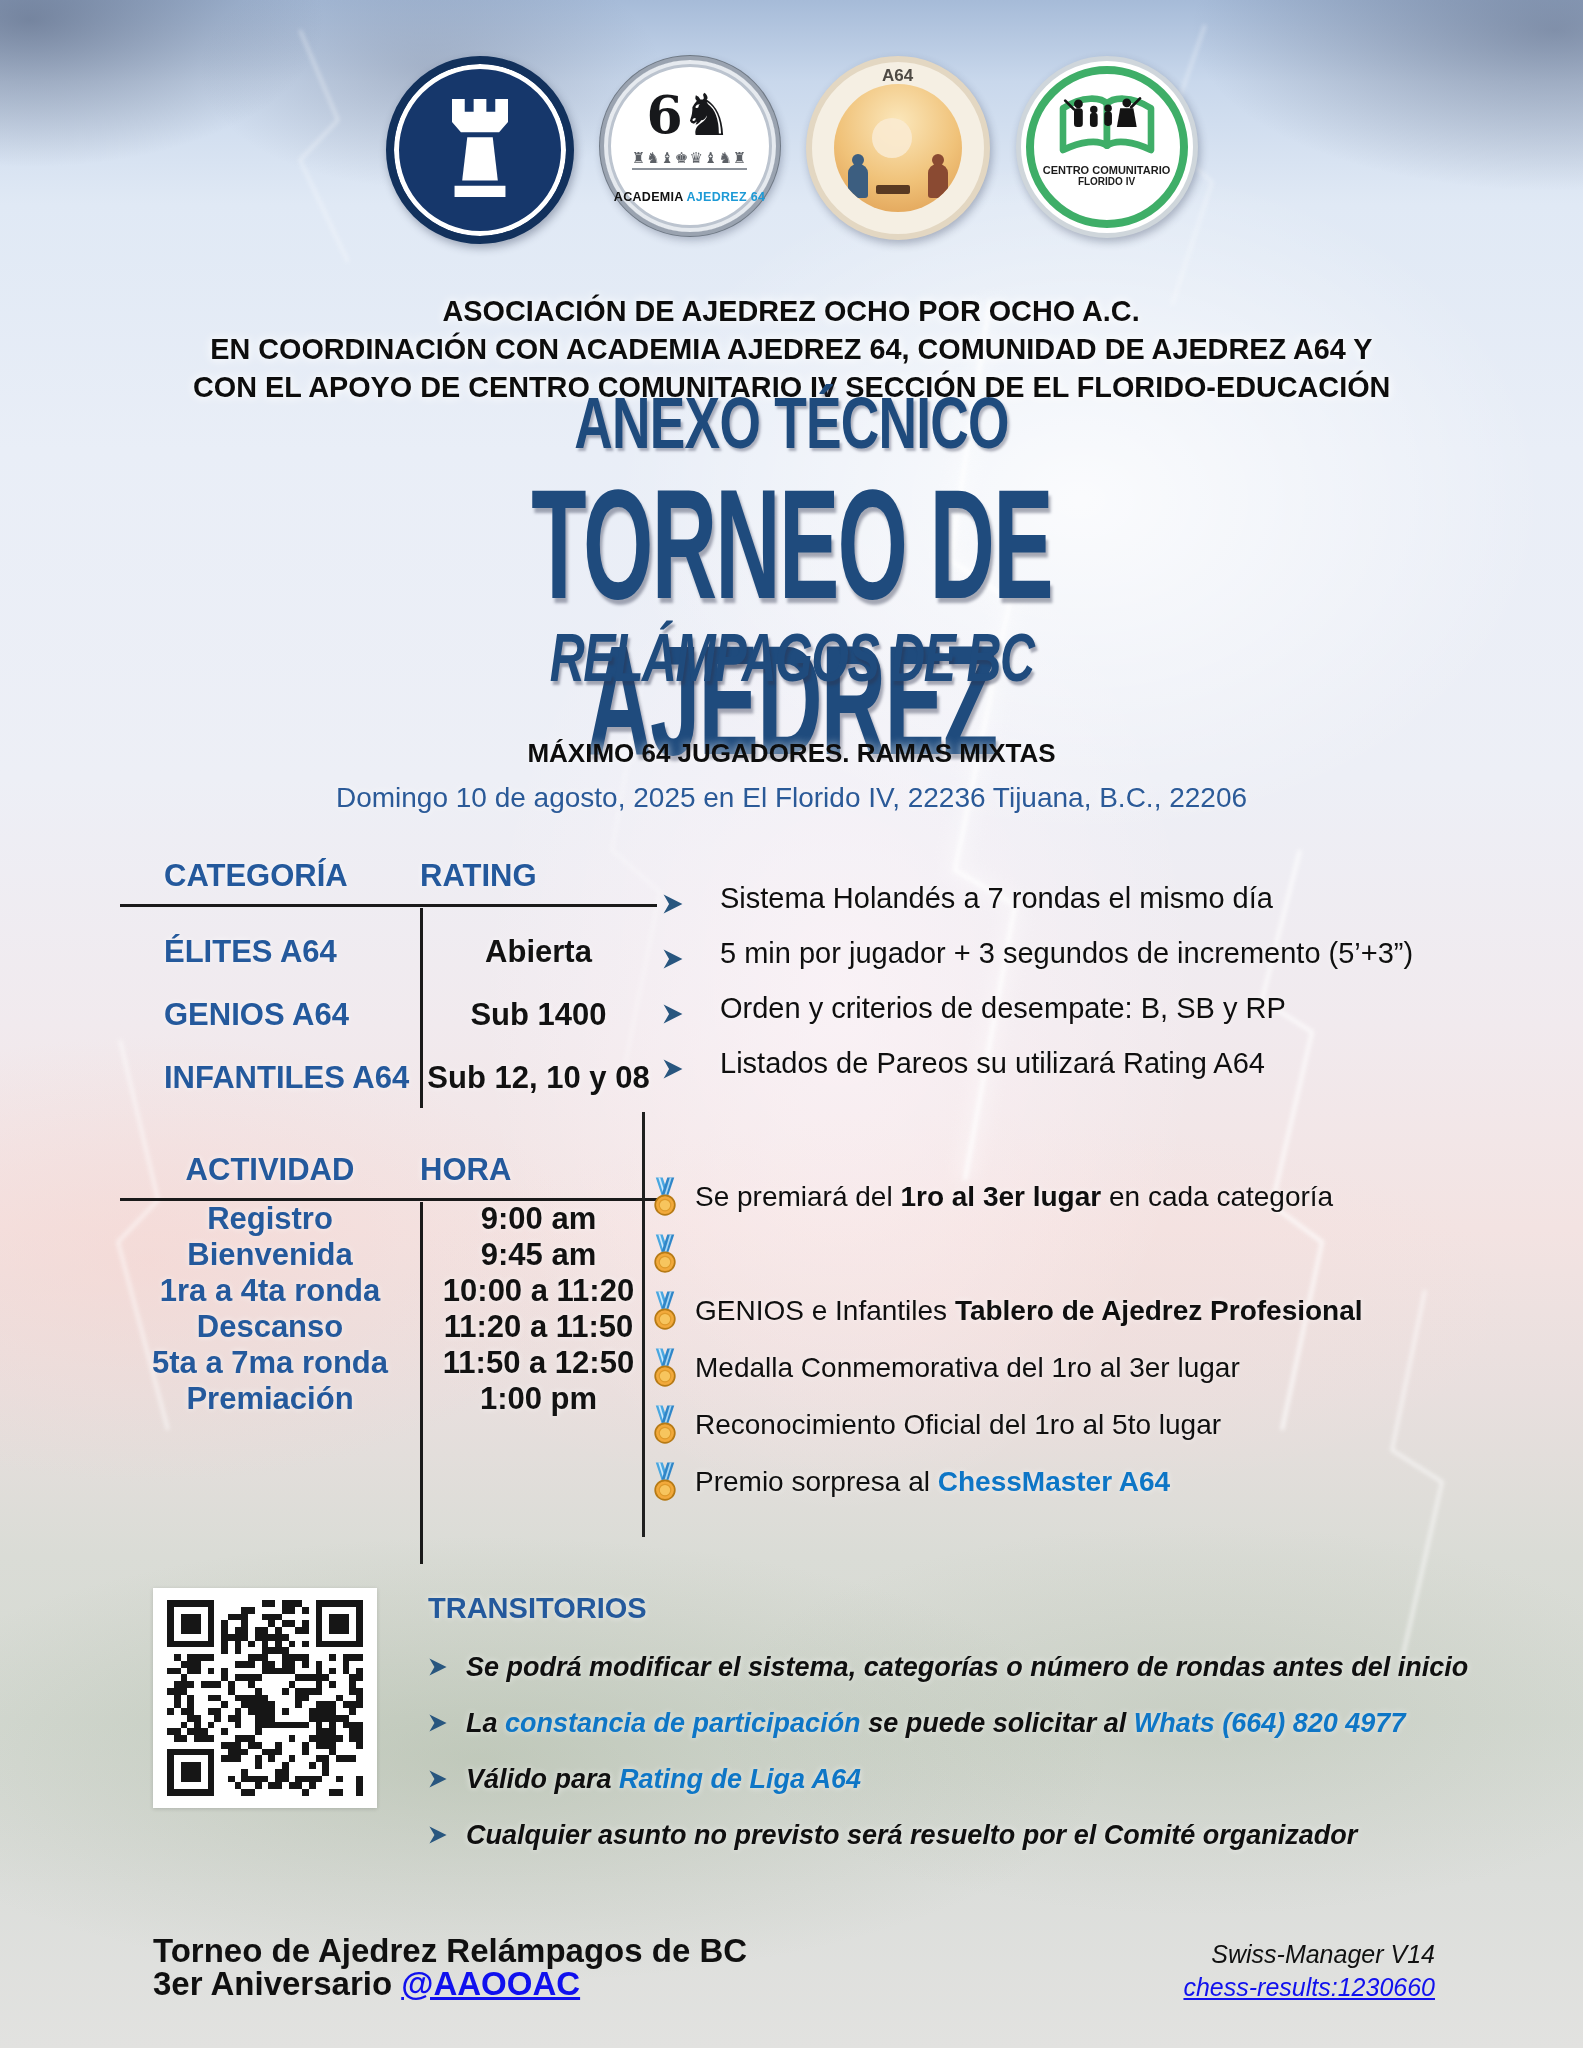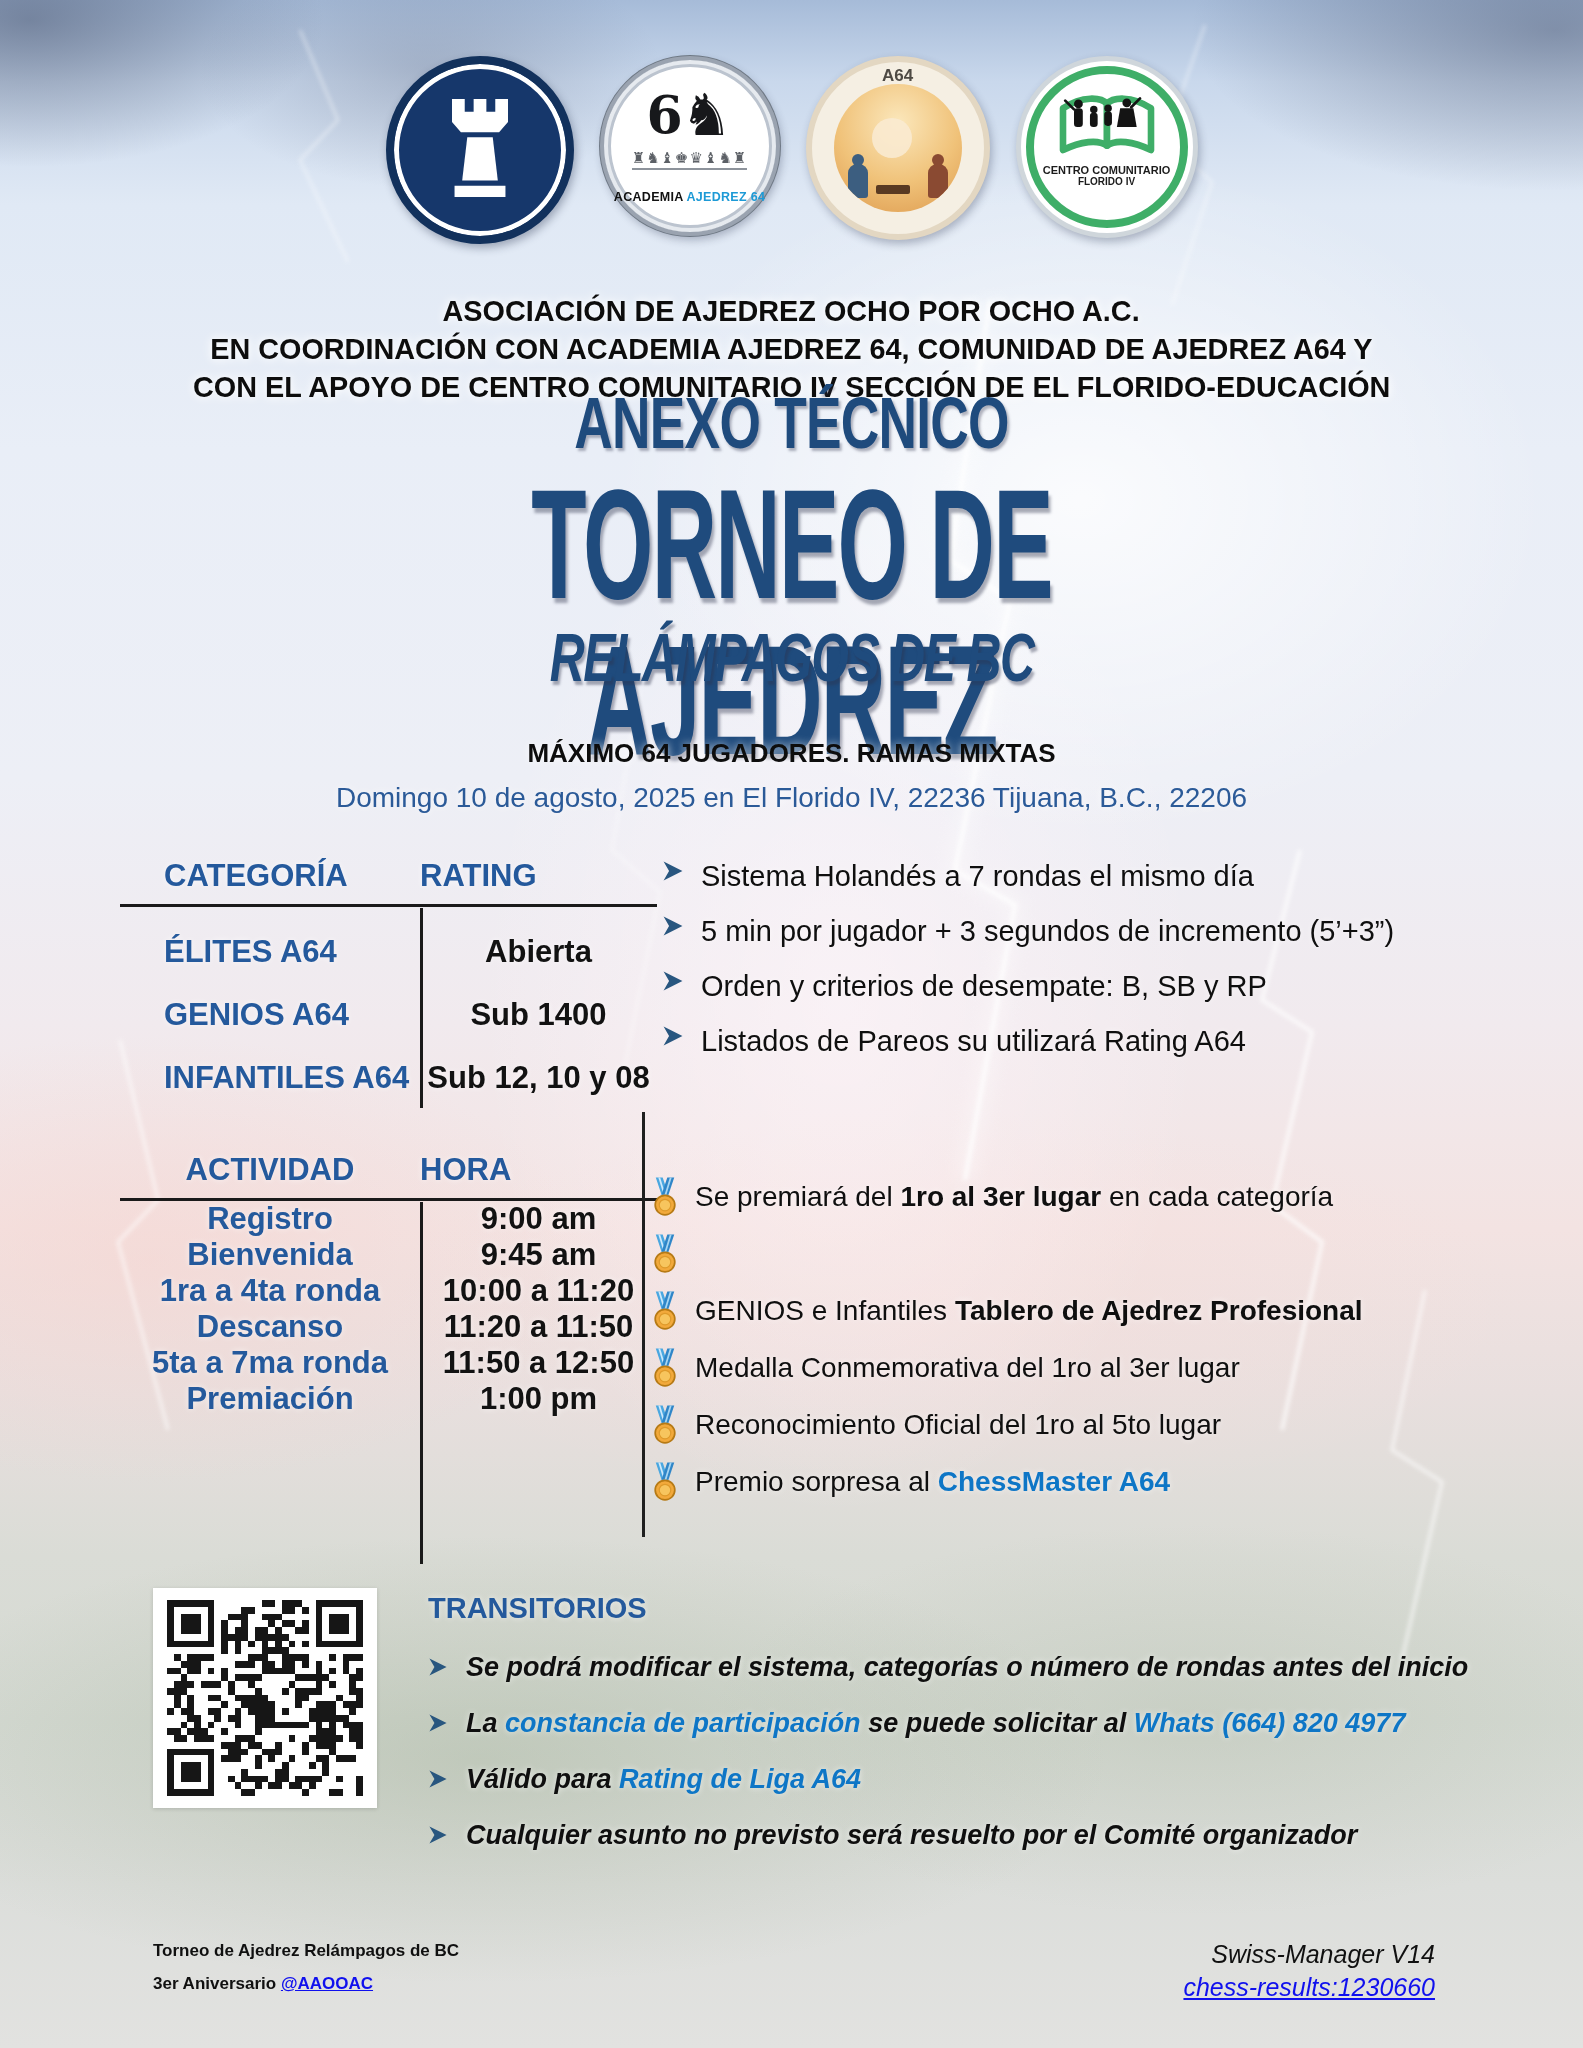--- a/index.html
+++ b/index.html
@@ -72,36 +72,36 @@
   .cat .brow{margin-top:27px}
   .cat .brow .c1{padding-left:44px}
   .sch{top:1152px}
   .sch .brow{}
   .sch .brow .c1{text-align:center;padding-left:0}
   .dtable,.rules,.prizes,.trans{text-shadow:0 0 6px rgba(255,255,255,.65)}
 
   
   ul{list-style:none;margin:0;padding:0}
   .rules{position:absolute;left:662px;top:860px;width:820px}
-  .rules li{display:flex;align-items:flex-start;gap:17px;height:55px;font-size:29px;color:#0f0f0f}
+  .rules li{display:flex;align-items:flex-end;gap:36px;height:55px;font-size:29px;color:#0f0f0f}
   .arrow{flex:0 0 auto}
   .prizes{position:absolute;left:650px;top:1168px;width:830px}
   .prizes li{display:flex;align-items:center;gap:15px;height:57px;font-size:28px;color:#0f0f0f}
   .prizes b{font-weight:bold}
   .blue{color:#0e76c6}
   .divider{position:absolute;left:642px;top:1112px;width:3px;height:425px;background:#1f1f1f}
 
   
   .qr-box{position:absolute;left:153px;top:1588px;width:224px;height:220px;background:#fff;display:flex;align-items:center;justify-content:center;box-shadow:0 1px 4px rgba(0,0,0,.15)}
   .trans{position:absolute;left:428px;top:1592px;width:1070px}
   .trans .t-title{font-size:29px;font-weight:bold;color:#24599c;margin-bottom:14px}
   .trans li{display:flex;align-items:center;gap:18px;height:56px;font-size:27px;font-weight:bold;font-style:italic;color:#0f0f0f}
 
   
-  .f-left{position:absolute;left:153px;top:1934px;font-size:17px;font-weight:bold;line-height:33px;color:#101010}
+  .f-left{position:absolute;left:153px;top:1934px;font-size:33px;font-weight:bold;line-height:33px;color:#101010}
   .f-right{position:absolute;right:148px;top:1938px;text-align:right;font-style:italic;font-size:25px;line-height:33px;color:#101010}
   a.link{color:#1010ee;text-decoration:underline;cursor:pointer}
 </style>
 </head>
 <body>
 
 <div class="page">
 
   <svg class="lightning" width="1583" height="2048" viewBox="0 0 1583 2048">
     <defs>

